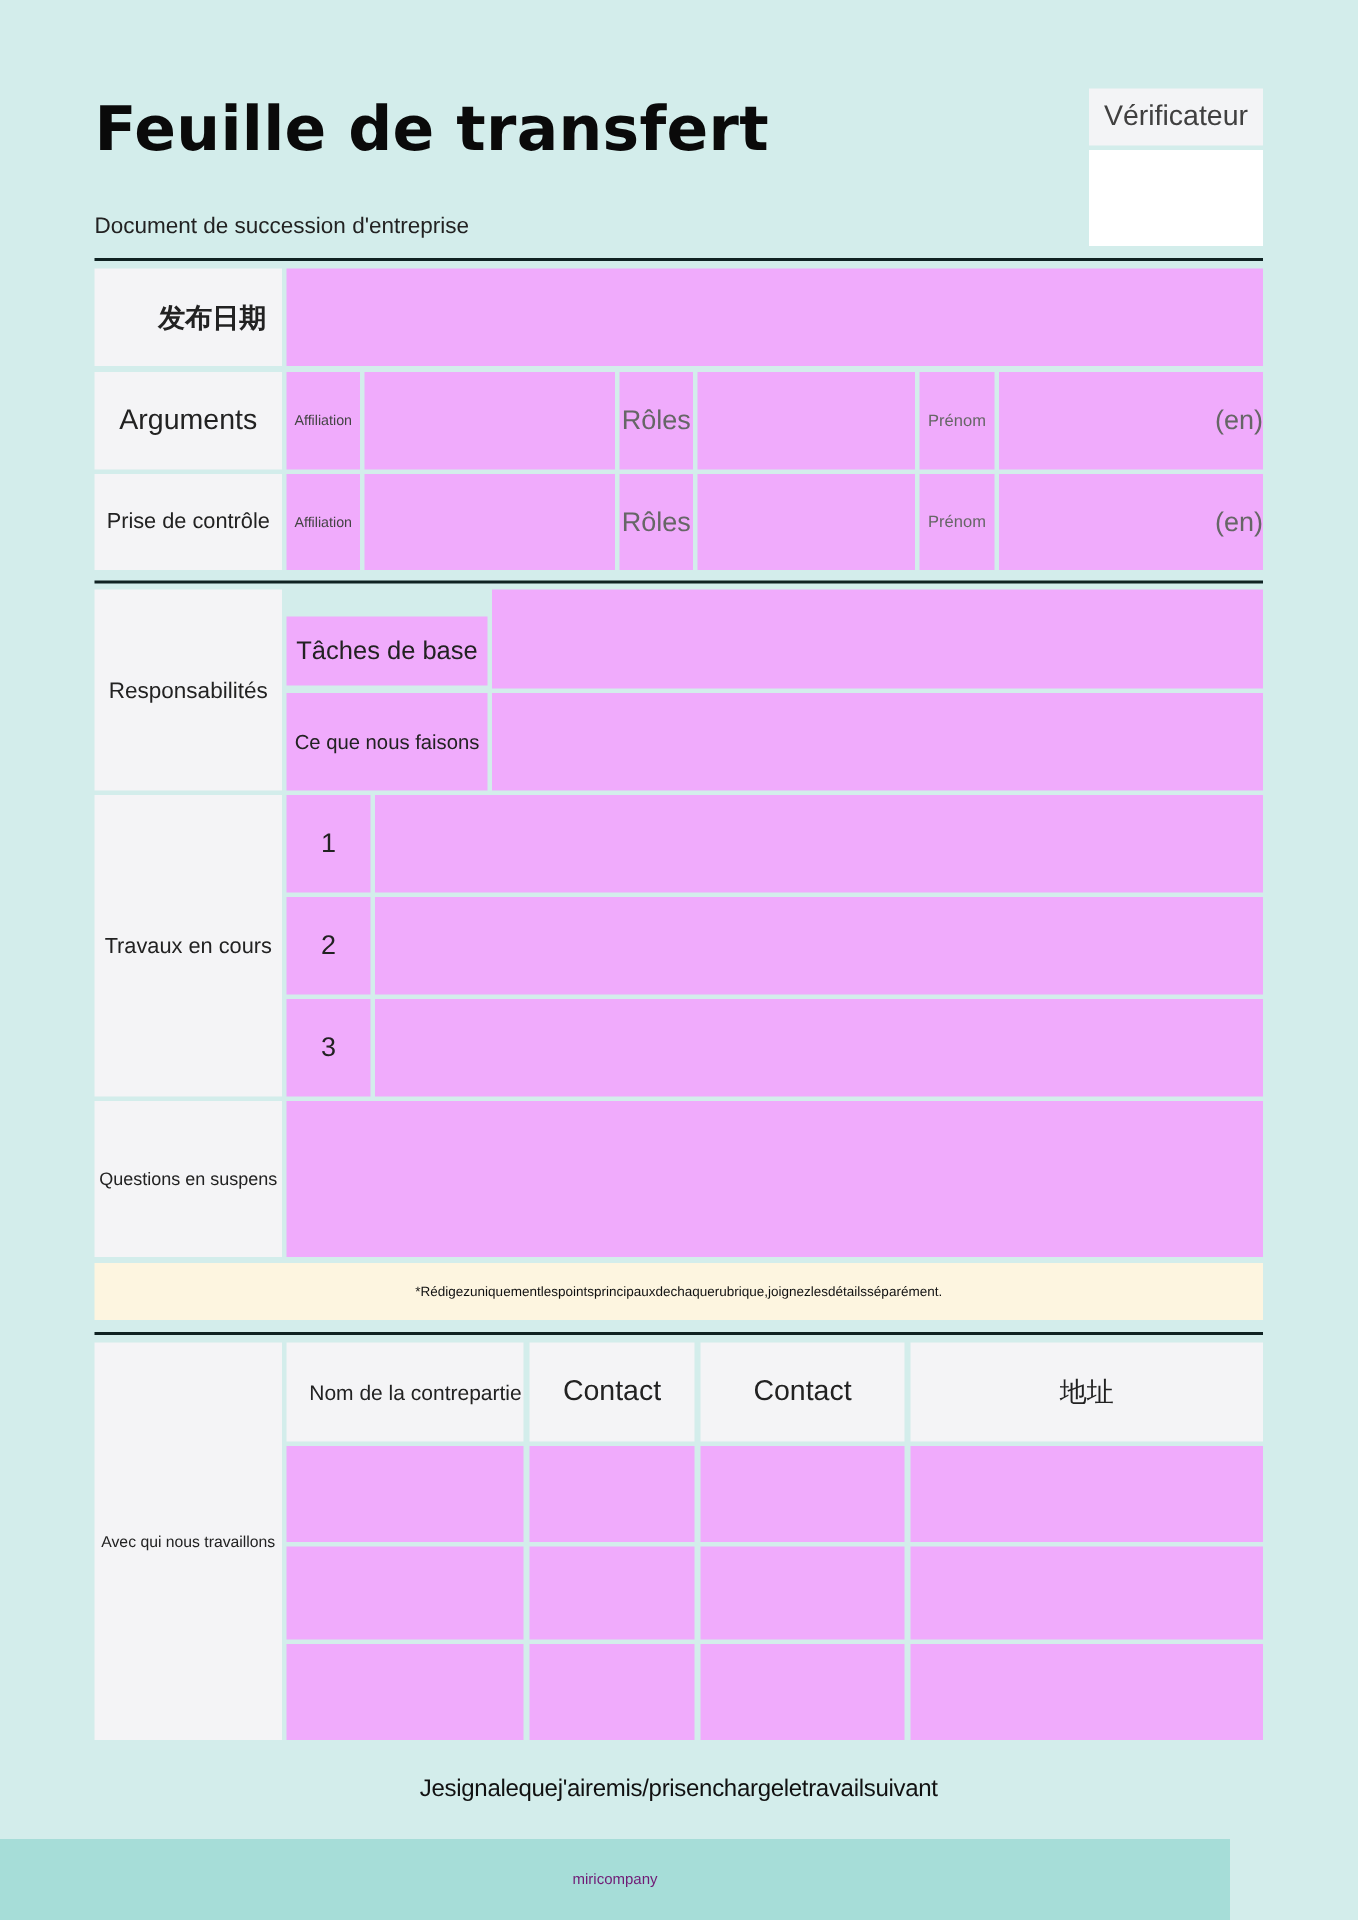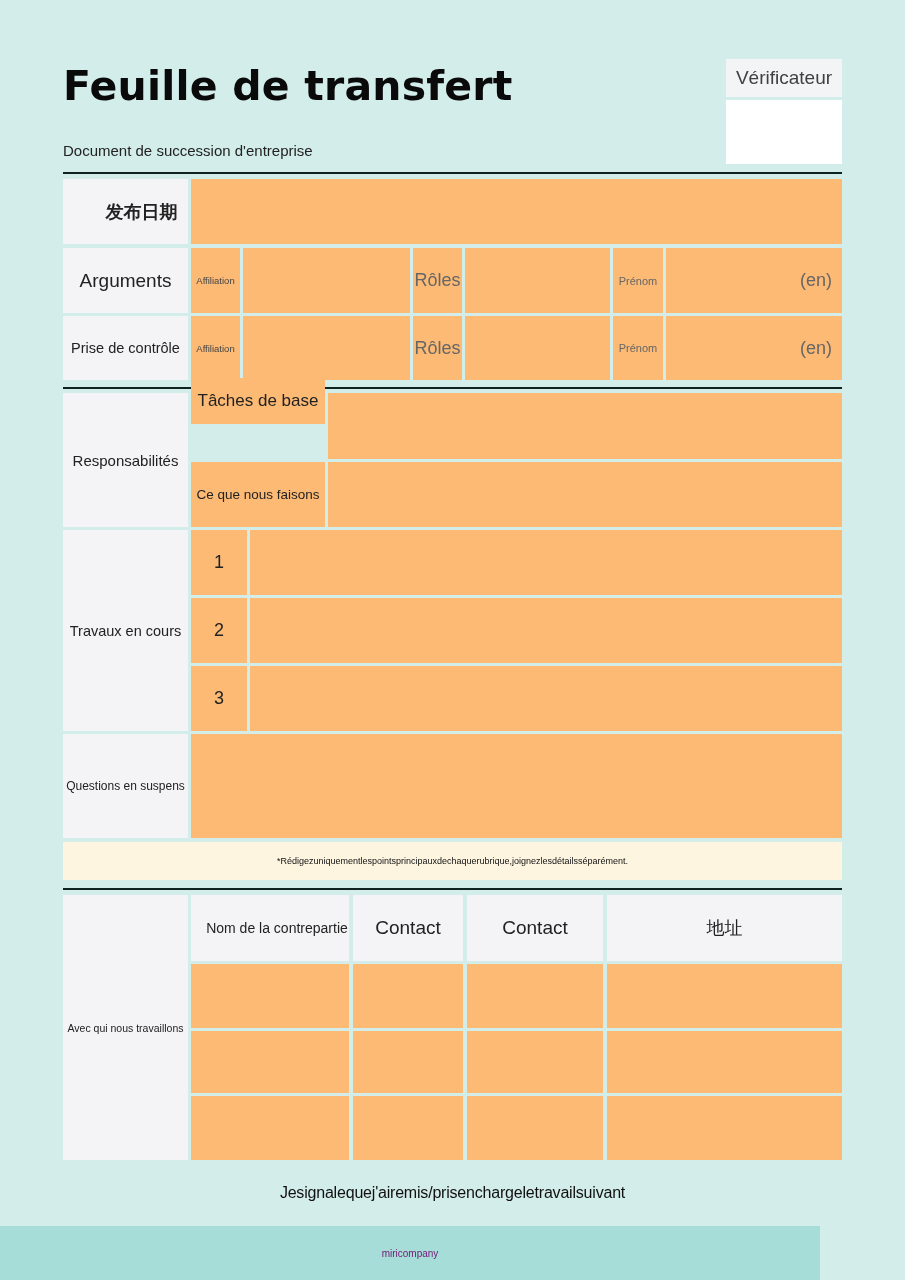--- a/index.html
+++ b/index.html
@@ -23,26 +23,26 @@
   .verif-label {
     left: 726px; top: 59px; width: 116px; height: 38px;
     background: #f3f4f6; display: flex; align-items: center; justify-content: center;
     font-size: 19px; color: #404040;
   }
   .verif-box {
     left: 726px; top: 100px; width: 116px; height: 64px; background: #ffffff;
   }
   .rule { left: 63px; width: 779px; height: 1.5px; background: #0f2222; }
   .cell {
-    position: absolute; background: #fdba74;
+    position: absolute; background: #f0abfc;
     display: flex; align-items: center; justify-content: center;
     color: #222; white-space: nowrap; overflow: hidden;
   }
   .cell.head { background: #f4f4f6; }
-  .cell.right { justify-content: flex-end; padding-right: 10px; }
+  .cell.right { justify-content: flex-end; }
   .fs-tiny { font-size: 9.5px; color: #444; }
   .fs-sm { font-size: 12px; }
   .fs-md { font-size: 14.5px; }
   .fs-lg { font-size: 18px; }
   .fs-xl { font-size: 19px; }
   .gray { color: #666; }
   .note {
     left: 63px; top: 842px; width: 779px; height: 38px;
     background: #fdf5e0; display: flex; align-items: center; justify-content: center;
     font-size: 9px; color: #111; white-space: nowrap;
@@ -87,21 +87,21 @@
 <div class="cell fs-lg gray" style="left:413px;top:316px;width:49px;height:64px;">Rôles</div>
 <div class="cell" style="left:465px;top:316px;width:145px;height:64px;"></div>
 <div class="cell fs-sm gray" style="left:613px;top:316px;width:50px;height:64px;font-size:11px;">Prénom</div>
 <div class="cell right fs-lg gray" style="left:666px;top:316px;width:176px;height:64px;">
   <span>(en)</span>
 </div>
 
 <div class="abs rule" style="top:387px;"></div>
 
 <div class="cell head fs-md" style="left:63px;top:393px;width:125px;height:134px;font-size:15px;">Responsabilités</div>
-<div class="cell fs-lg" style="left:191px;top:378px;width:134px;height:46px;font-size:17px;">Tâches de base</div>
+<div class="cell fs-lg" style="left:191px;top:411px;width:134px;height:46px;font-size:17px;">Tâches de base</div>
 <div class="cell" style="left:328px;top:393px;width:514px;height:66px;"></div>
 <div class="cell fs-md" style="left:191px;top:462px;width:134px;height:65px;font-size:13.5px;">Ce que nous faisons</div>
 <div class="cell" style="left:328px;top:462px;width:514px;height:65px;"></div>
 
 <div class="cell head fs-md" style="left:63px;top:530px;width:125px;height:201px;">Travaux en cours</div>
 <div class="cell fs-lg" style="left:191px;top:530px;width:56px;height:65px;">1</div>
 <div class="cell" style="left:250px;top:530px;width:592px;height:65px;"></div>
 <div class="cell fs-lg" style="left:191px;top:598px;width:56px;height:65px;">2</div>
 <div class="cell" style="left:250px;top:598px;width:592px;height:65px;"></div>
 <div class="cell fs-lg" style="left:191px;top:666px;width:56px;height:65px;">3</div>

